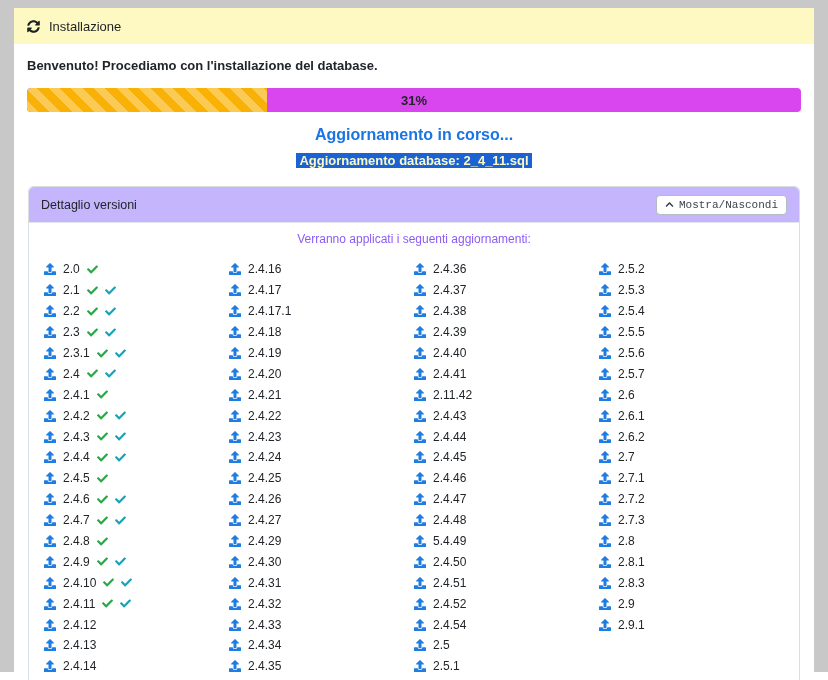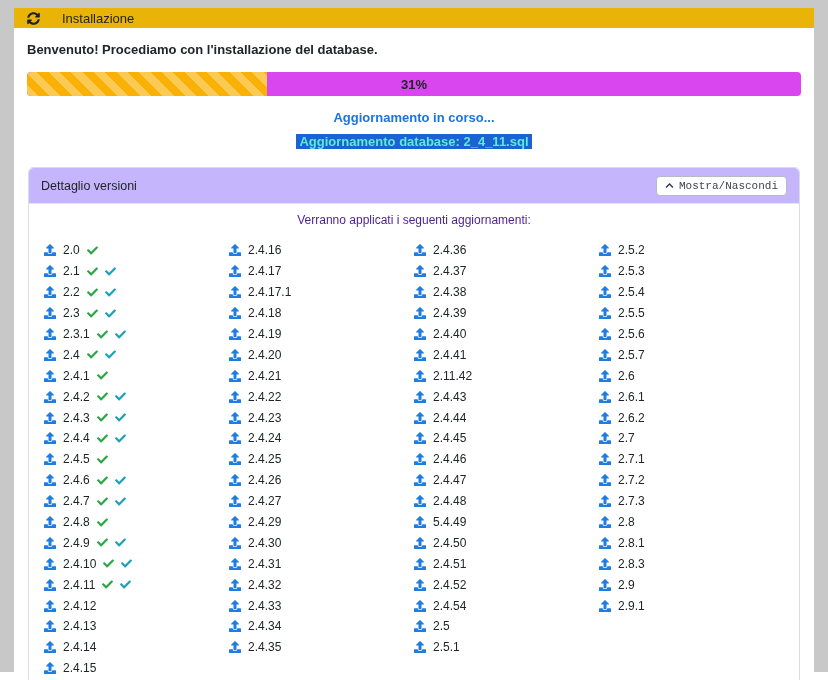--- a/index.html
+++ b/index.html
@@ -14,25 +14,25 @@
     background: #c8c8c8;
   }
   .card {
     position: relative;
     margin: 8px 14px 0;
     width: 800px;
     min-height: 672px;
     background: #ffffff;
   }
   .card-header {
-    height: 20px;
-    background: #eab308;
+    height: 36px;
+    background: #fef9c3;
     display: flex;
     align-items: center;
-    gap: 22px;
+    gap: 9px;
     padding: 0 13px;
     font-size: 13px;
     color: #1d2125;
   }
   .card-header svg { display: block; }
   .card-body { padding: 0 13px; }
   .welcome {
     margin-top: 14px;
     text-align: left;
     font-weight: 700;
@@ -57,27 +57,27 @@
   }
   .progress-label {
     position: absolute; inset: 0;
     display: flex; align-items: center; justify-content: center;
     font-weight: 700; font-size: 13px; color: #212529;
   }
   .status-line {
     margin-top: 14px;
     text-align: center;
     color: #1b74e4;
-    font-size: 13px;
+    font-size: 16px;
     font-weight: 700;
   }
   .status-selected-wrap { margin-top: 7px; text-align: center; }
   .status-selected {
     background: #1b63d2;
-    color: #5eead4;
+    color: #fef9c3;
     font-size: 13px;
     font-weight: 700;
     padding: 0 3px;
   }
   .panel {
     margin: 17px 1px 0;
     border: 1px solid #d9dee3;
     border-radius: 5px;
     background: #ffffff;
   }
@@ -99,21 +99,21 @@
     padding: 3px 8px;
     font-size: 11px;
     font-family: Liberation Mono, monospace;
     color: #3f464d;
     cursor: pointer;
   }
   .toggle-btn svg { display: block; }
   .subtitle {
     text-align: center;
     font-size: 12px;
-    color: #4c1d95;
+    color: #8b5cf6;
     margin-top: 9px;
   }
   .columns { display: flex; padding: 13px 15px 14px; }
   .vcol { width: 25%; }
   .vitem {
     display: flex; align-items: center;
     height: 20.9px;
     gap: 7px;
     font-size: 12px;
     color: #212529;

